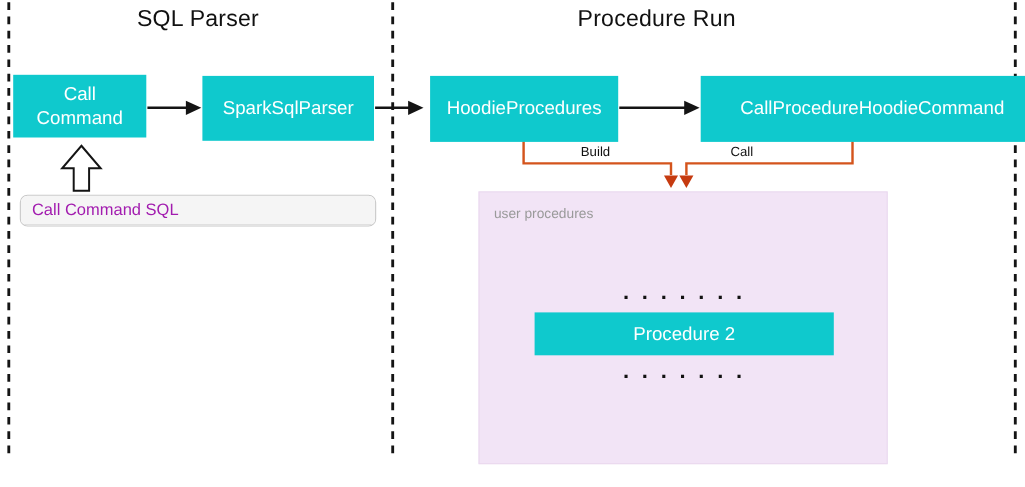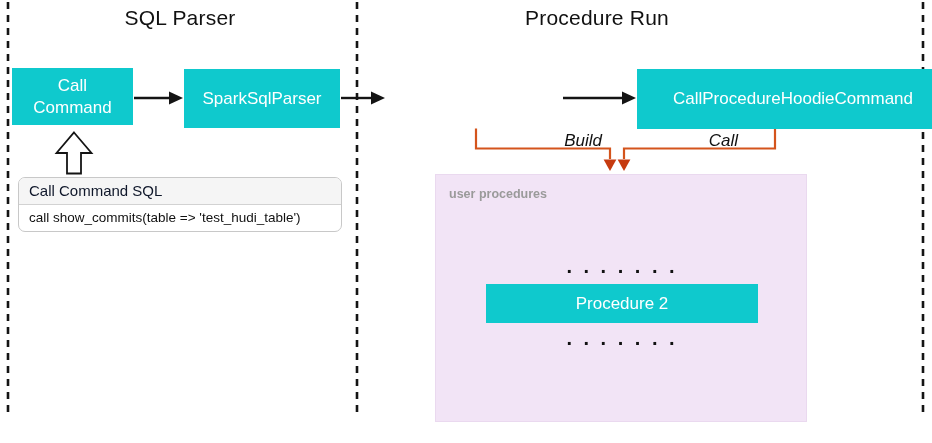--- a/index.html
+++ b/index.html
@@ -13,27 +13,27 @@
   .blk-head{fill:var(--line-black,#141414);}
   .org-path{stroke:var(--edge-orange,#d4541c);stroke-width:2.2;fill:none;}
   .org-head{fill:var(--arrow-red,#c63b10);}
   .up-arrow{fill:#ffffff;stroke:#141414;stroke-width:1.8;}
   .title{position:absolute;font-size:21px;text-align:center;letter-spacing:.2px;}
   .node{
     position:absolute;background:var(--node-teal,#0fc9cd);color:#fff;
     display:flex;align-items:center;justify-content:center;text-align:center;
     font-size:17px;line-height:1.25;white-space:pre-line;
   }
-  .edge-label{position:absolute;font-size:17px;text-align:right;font-style:italic;}
+  .edge-label{position:absolute;font-size:12px;text-align:left;}
   .sqlbox{position:absolute;border:1px solid #c8c8c8;border-radius:7px;overflow:hidden;background:#fff;}
-  .sqlhead{background:#f5f5f5;border-bottom:1px solid #d2d2d2;font-size:15px;color:#0f172a;padding:4px 10px 5px;}
+  .sqlhead{background:#f5f5f5;border-bottom:1px solid #d2d2d2;font-size:15px;color:#a21caf;padding:4px 10px 5px;}
   .sqlrow{font-size:13.5px;color:#111;padding:5px 10px 6px;border-bottom:1px solid #e0e0e0;}
   .sqlrow:last-child{border-bottom:none;}
   .panel{position:absolute;background:var(--panel-pink,#f2e4f6);border:1px solid #ead9ef;}
-  .panel-label{position:absolute;top:12px;left:13px;font-size:12.5px;color:#9a9a9a;font-weight:bold;}
+  .panel-label{position:absolute;top:12px;left:13px;font-size:12.5px;color:#9a9a9a;}
   .proc{
     position:absolute;left:50px;width:272px;height:39px;background:var(--node-teal,#0fc9cd);
     color:#fff;display:flex;align-items:center;justify-content:center;font-size:17px;
   }
   .dots{position:absolute;left:50px;width:272px;text-align:center;font-weight:bold;font-size:20px;letter-spacing:3px;color:#111;}
 </style>
 </head>
 <body>
 
 <div class="canvas">
@@ -58,28 +58,28 @@
     <path class="org-path" d="M775,128.5 V148.5 H624 V159"></path>
     <polygon class="org-head" points="624,171 617.6,159.5 630.4,159.5"></polygon>
   </svg>
 
   <div class="title" style="left:80px;top:6px;width:200px">SQL Parser</div>
   <div class="title" style="left:497px;top:6px;width:200px">Procedure Run</div>
 
   <div class="node" style="left:12px;top:68px;width:121px;height:57px">Call
 Command</div>
   <div class="node" style="left:184px;top:69px;width:156px;height:59px">SparkSqlParser</div>
+  <div class="node" style="left:391px;top:69px;width:171px;height:60px">HoodieProcedures</div>
   <div class="node" style="left:637px;top:69px;width:312px;height:60px">CallProcedureHoodieCommand</div>
 
   <div class="edge-label" style="left:528px;top:131px;width:74px">Build</div>
   <div class="edge-label" style="left:664px;top:131px;width:74px">Call</div>
 
   <div class="sqlbox" style="left:18px;top:177px;width:322px">
     <div class="sqlhead">Call Command SQL</div>
-    <div class="sqlrow">call show_commits(table =&gt; 'test_hudi_table')</div>
   </div>
 
   <div class="panel" style="left:435px;top:174px;width:370px;height:246px">
     <div class="panel-label">user procedures</div>
     <div class="dots" style="top:80px">. . . . . . .</div>
     <div class="proc" style="top:109px">Procedure 2</div>
     <div class="dots" style="top:152px">. . . . . . .</div>
   </div>
 
 </div>

